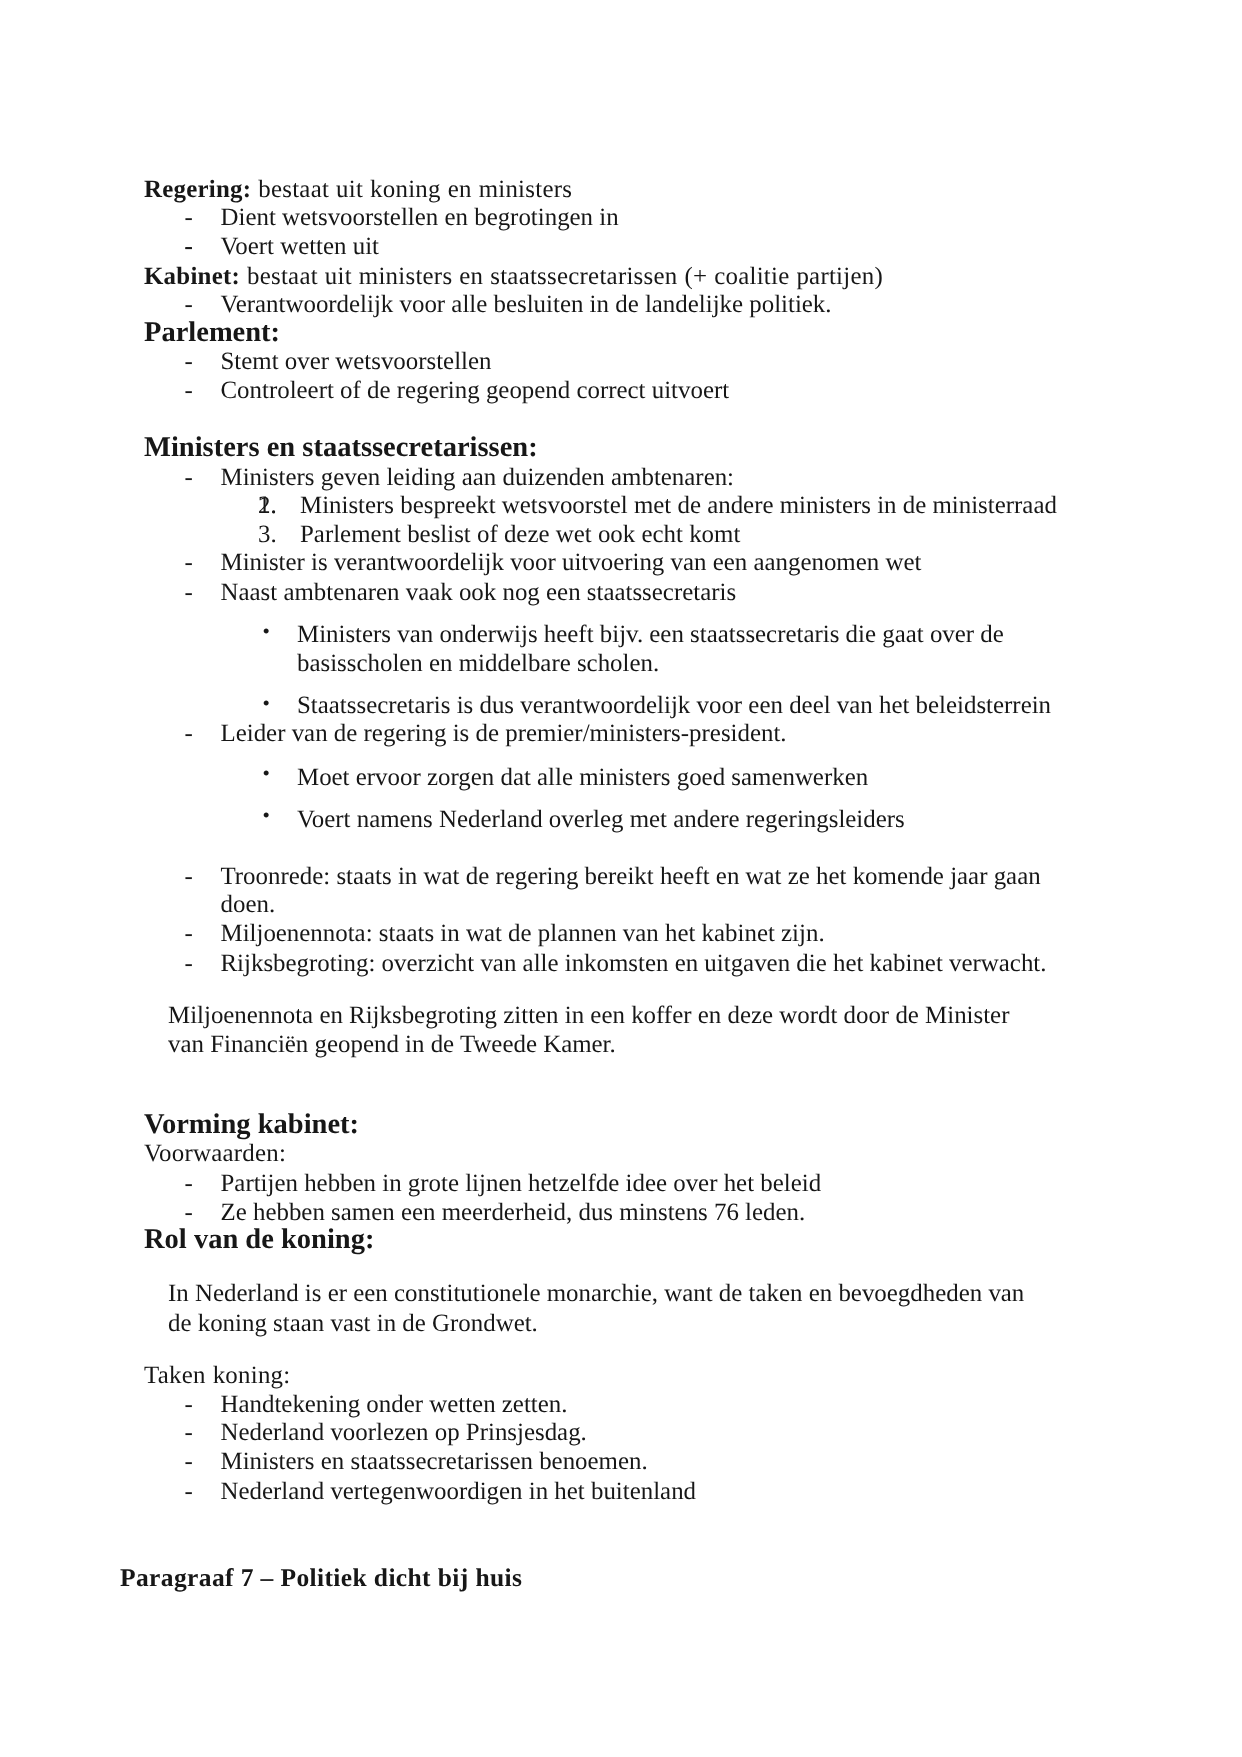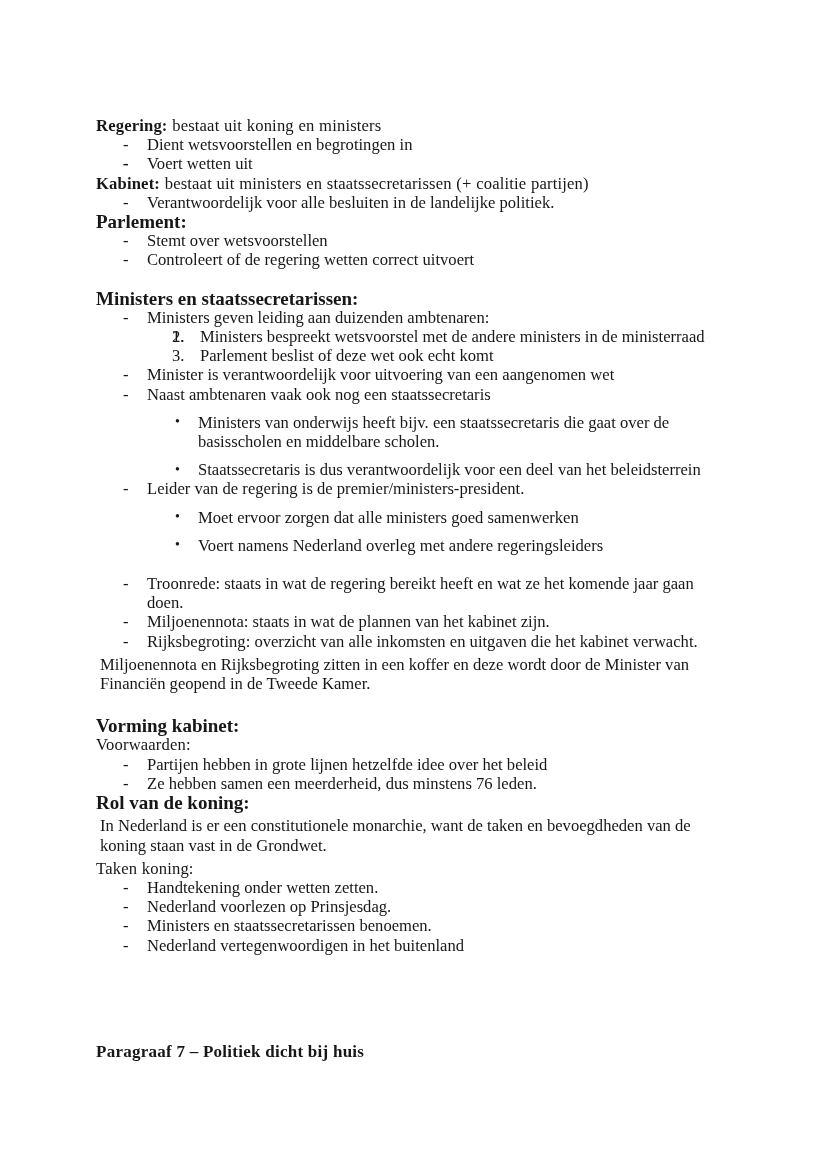--- a/index.html
+++ b/index.html
@@ -37,21 +37,21 @@
     font-size: 16.6px;
     line-height: 19.2px;
     margin: 0;
     padding: 0;
     letter-spacing: 0.01em;
     word-spacing: 0.02em;
   }
   .para {
     font-size: 16.6px;
     line-height: 19.2px;
-    margin: 4px;
+    margin: 16px;
     padding: 0;
   }
   .bold {
     font-weight: bold;
   }
   .heading {
     font-size: 19px;
     line-height: 19.2px;
     font-weight: bold;
     margin: 0;
@@ -111,21 +111,21 @@
     line-height: 19.8px;
   }
 
   .wrap-tight {
     max-width: 600px;
   }
 
   
   .footer-heading {
     position: absolute;
-    left: 96px;
+    left: 80px;
     top: 1042px;
     font-size: 17px;
     line-height: 20px;
     font-weight: bold;
     letter-spacing: 0.015em;
   }
 </style>
 </head>
 <body>
 
@@ -135,21 +135,21 @@
     <p class="line"><span class="bold">Regering:</span><span> bestaat uit koning en ministers</span></p>
     <p class="dash-item"><span class="marker">-</span><span>Dient wetsvoorstellen en begrotingen in</span></p>
     <p class="dash-item"><span class="marker">-</span></p>
     <p class="dash-item"><span class="marker">-</span><span>Voert wetten uit</span></p>
 
     <p class="line"><span class="bold">Kabinet:</span><span> bestaat uit ministers en staatssecretarissen (+ coalitie partijen)</span></p>
     <p class="dash-item"><span class="marker">-</span><span>Verantwoordelijk voor alle besluiten in de landelijke politiek.</span></p>
 
     <p class="heading">Parlement:</p>
     <p class="dash-item"><span class="marker">-</span><span>Stemt over wetsvoorstellen</span></p>
-    <p class="dash-item"><span class="marker">-</span><span>Controleert of de regering wetten correct uitvoert</span></p>
+    <p class="dash-item"><span class="marker">-</span><span>Controleert of de regering geopend correct uitvoert</span></p>
 
     <div class="spacer"></div>
 
     <p class="heading">Ministers en staatssecretarissen:</p>
     <p class="dash-item"><span class="marker">-</span><span>Ministers geven leiding aan duizenden ambtenaren:</span></p>
 
     <p class="num-item"><span class="marker">1.</span></p>
     <p class="num-item"><span class="marker">2.</span><span>Ministers bespreekt wetsvoorstel met de andere ministers in de ministerraad</span></p>
     <p class="num-item"><span class="marker">3.</span><span>Parlement beslist of deze wet ook echt komt</span></p>
 

